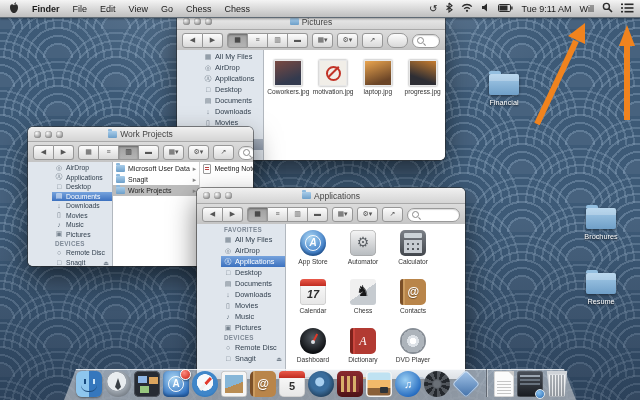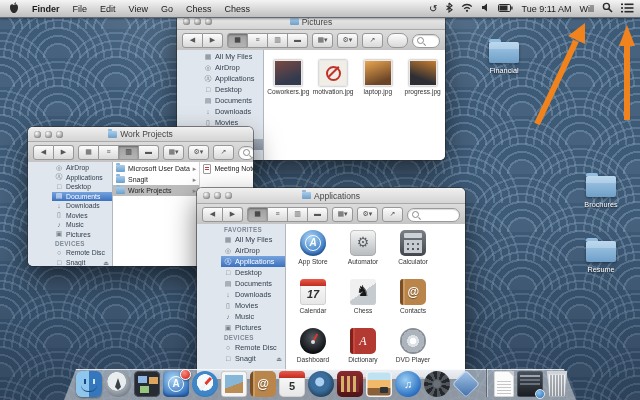--- a/index.html
+++ b/index.html
@@ -152,21 +152,21 @@
   .i-dictionary{background:linear-gradient(90deg,#7e221c 0 3px,#cb463e 3px 5px,#b23a32 5px);border-radius:3px 5px 5px 3px;}
   .i-dictionary::after{content:"A";position:absolute;inset:0;text-align:center;line-height:26px;font-size:12px;color:#fff;font-family:"Liberation Serif",serif;}
   .i-dvd{border-radius:50%;background:radial-gradient(circle,#ffffff 0 3px,#dde2e7 3px 6px,#adb4bb 6px 11.5px,#878e96 11.5px);}
   .i-facetime{background:linear-gradient(#eef0f2,#b7bdc4);border-radius:5px;box-shadow:inset 0 0 0 .5px #999;}
   .i-facetime::before{content:"";position:absolute;left:5px;top:9px;width:11px;height:8px;background:linear-gradient(#4a4f56,#23262b);border-radius:2px;}
   .i-facetime::after{content:"";position:absolute;right:4px;top:10px;border-top:3px solid transparent;border-bottom:3px solid transparent;border-right:5px solid #33373d;}
   .i-firefox{border-radius:50%;background:radial-gradient(circle at 50% 48%,#8fc3ee 0 7px,#3e6fa3 7.5px 8.5px,#f4921e 9.5px 11px,#d9560b);}
   .i-flip4mac{background:linear-gradient(#a9bdd4,#4f739e);border-radius:5px;}
   .i-flip4mac::after{content:"F";position:absolute;inset:0;text-align:center;line-height:26px;font-size:12px;color:#fff;font-weight:bold;}
   
-  .dicon{position:absolute;z-index:1;text-align:center;}
+  .dicon{position:absolute;z-index:1;text-align:center;margin-top:32px;}
   .dfolder{width:30px;height:21px;margin:0 auto;border-radius:2px;position:relative;
     background:linear-gradient(#a5cbe8,#6f9fc8);box-shadow:0 1px 3px rgba(0,0,0,.45);}
   .dfolder::before{content:"";position:absolute;top:-3px;left:0;width:12px;height:3px;
     border-radius:2px 2px 0 0;background:#93bedf;}
   .dfolder::after{content:"";position:absolute;left:0;right:0;top:0;height:7px;
     background:rgba(255,255,255,.25);border-radius:2px 2px 0 0;}
   .dlabel{margin-top:3px;font-size:7.3px;color:#fff;text-shadow:0 1px 2px rgba(0,0,0,.85);}
   
   .arrows{position:absolute;inset:0;z-index:2;pointer-events:none;}
   

